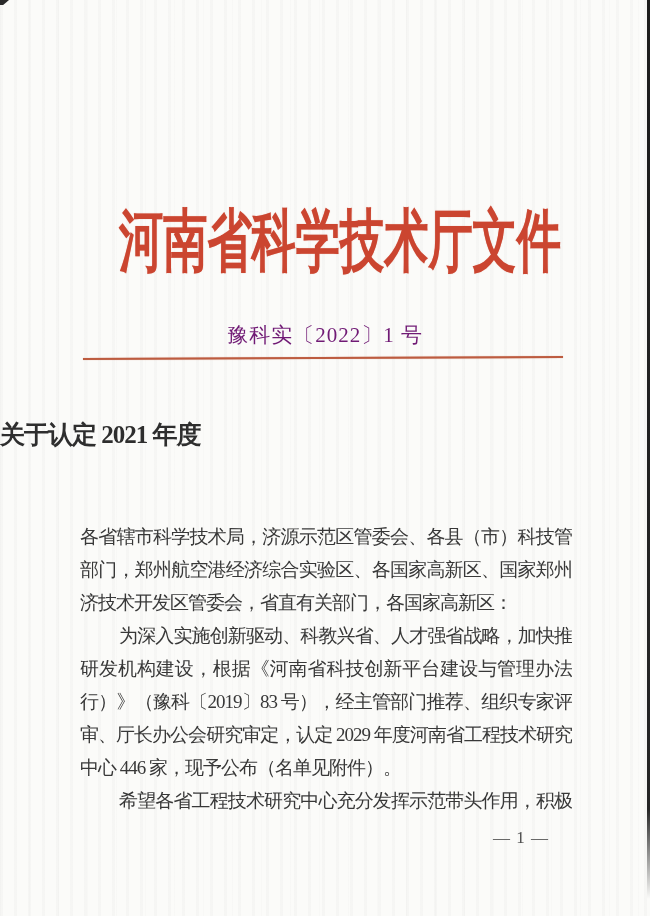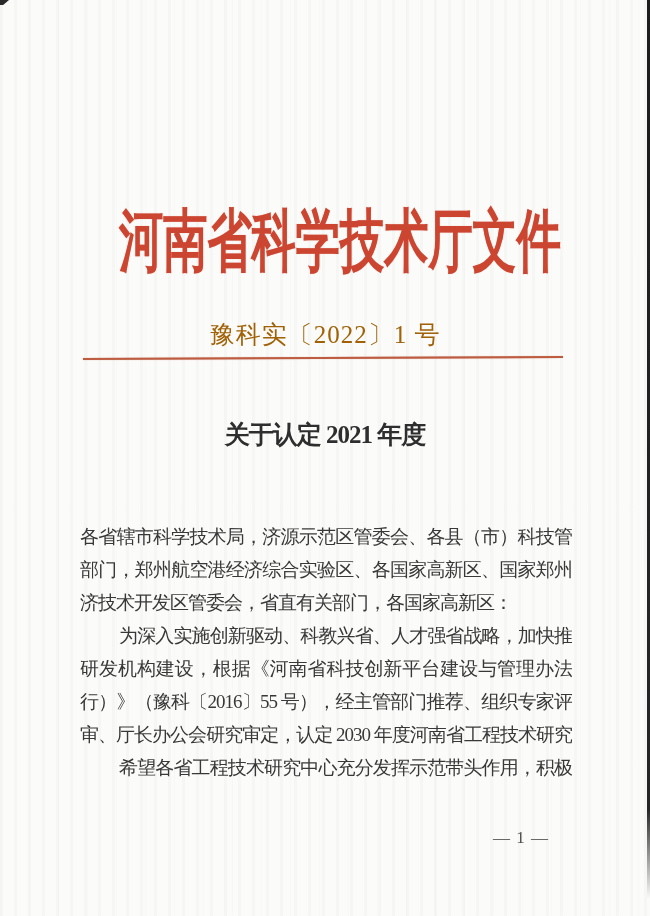--- a/index.html
+++ b/index.html
@@ -61,43 +61,43 @@
     transform: scaleX(0.65);
     transform-origin: 50% 50%;
     text-shadow: 0 0 1px rgba(203,69,48,0.55);
   }
 
   .docnum {
     position: absolute;
     left: 0; right: 0;
     top: 322px;
     text-align: center;
-    font-size: 25px;
+    font-size: 21px;
     line-height: 26px;
-    color: #a16207;
+    color: #701a75;
     letter-spacing: 1px;
   }
 
   .redline {
     position: absolute;
     left: 83px;
     top: 358px;
     width: 480px;
     height: 2px;
     background: #bd5c40;
     transform: rotate(-0.25deg);
     transform-origin: left center;
     box-shadow: 0 0 1px rgba(189,92,64,0.6);
   }
 
   .title {
     position: absolute;
     left: 0; right: 0;
     top: 417px;
-    text-align: center;
+    text-align: left;
     font-weight: bold;
     color: #2e2e2e;
     font-size: 25px;
     line-height: 36px;
     letter-spacing: -1px;
   }
 
   .bodytext {
     position: absolute;
     left: 80px;
@@ -152,20 +152,21 @@
   <div class="title">
     <div>关于认定 2021 年度</div>
   </div>
 
   <div class="bodytext">
     <div class="bl j">各省辖市科学技术局，济源示范区管委会、各县（市）科技管理</div>
     <div class="bl j">部门，郑州航空港经济综合实验区、各国家高新区、国家郑州经</div>
     <div class="bl">济技术开发区管委会，省直有关部门，各国家高新区：</div>
     <div class="bl j ind">为深入实施创新驱动、科教兴省、人才强省战略，加快推进</div>
     <div class="bl j">研发机构建设，根据《河南省科技创新平台建设与管理办法（试</div>
-    <div class="bl j">行）》（豫科〔2016〕55 号），经主管部门推荐、组织专家评</div>
-    <div class="bl j">审、厅长办公会研究审定，认定 2030 年度河南省工程技术研究</div>
+    <div class="bl j">行）》（豫科〔2019〕83 号），经主管部门推荐、组织专家评</div>
+    <div class="bl j">审、厅长办公会研究审定，认定 2029 年度河南省工程技术研究</div>
+    <div class="bl">中心 446 家，现予公布（名单见附件）。</div>
     <div class="bl j ind">希望各省工程技术研究中心充分发挥示范带头作用，积极开</div>
   </div>
 
   <div class="pagenum">— 1 —</div>
 
 </div>
 
 </body></html>

